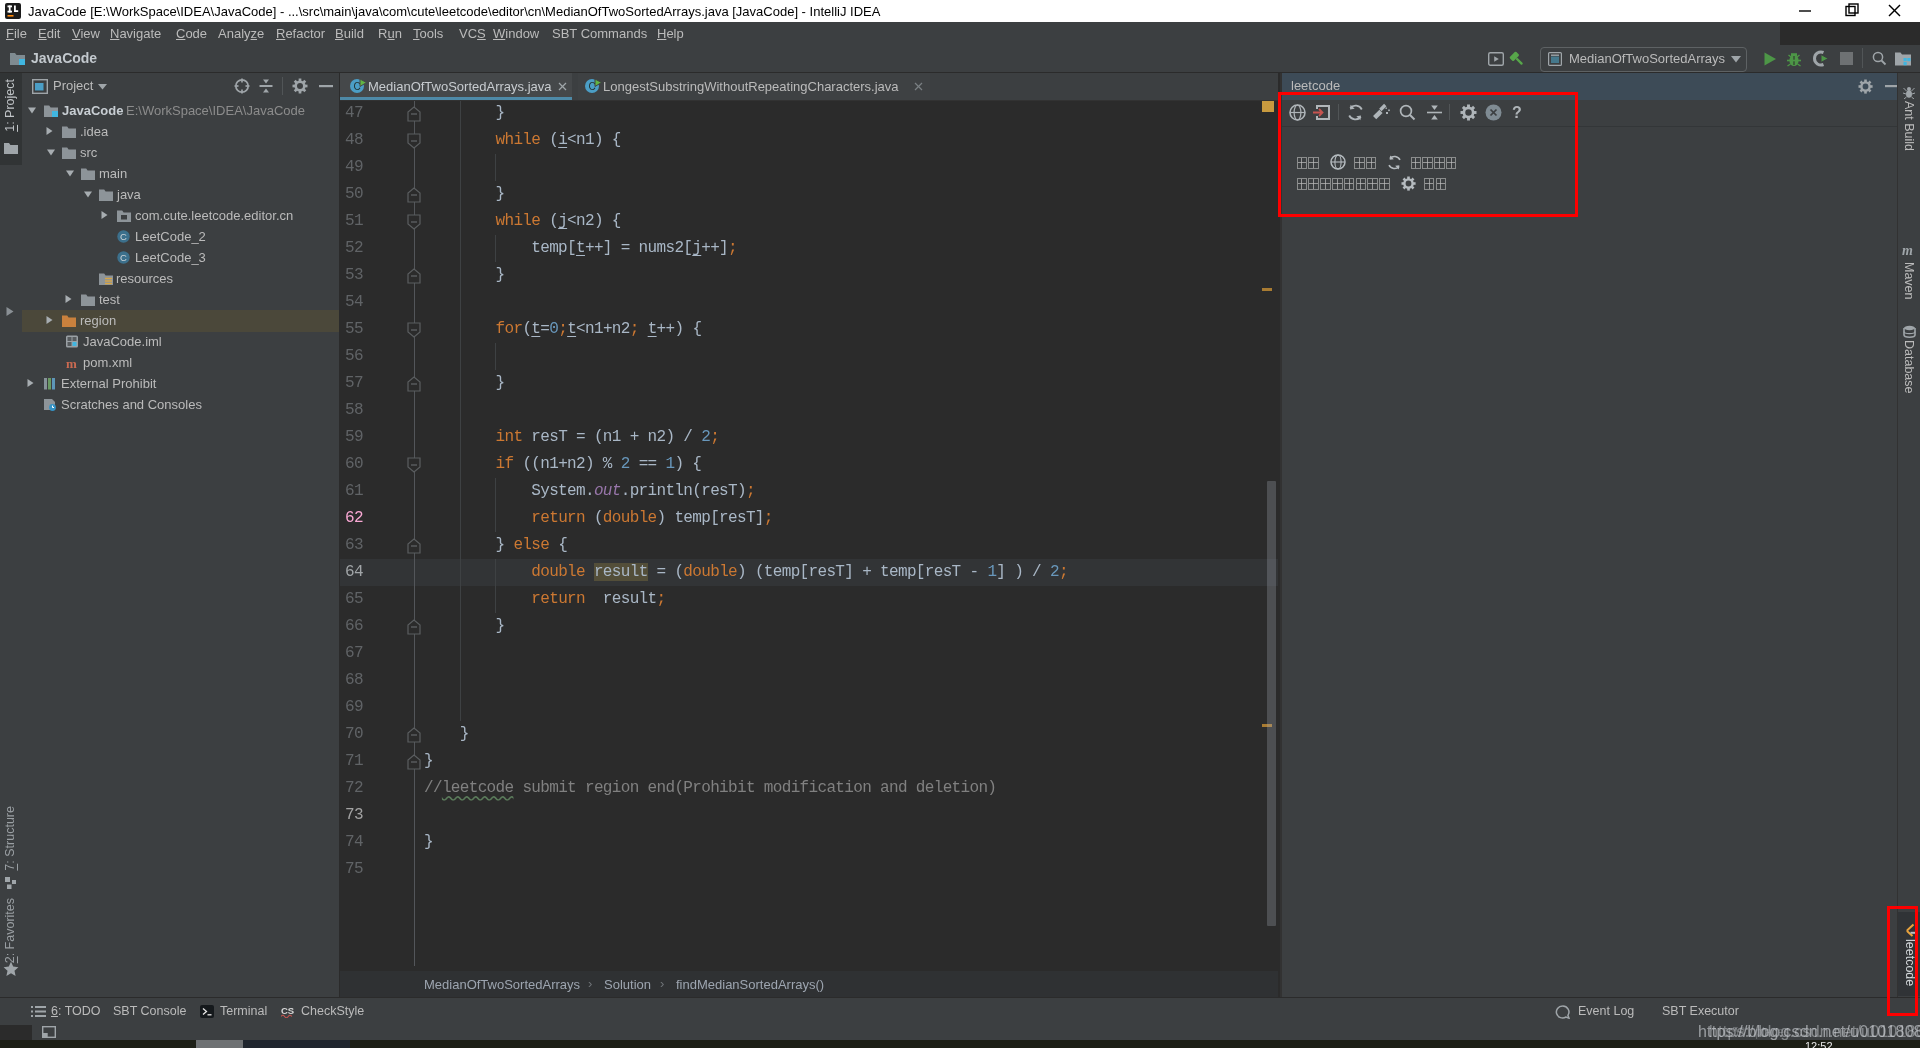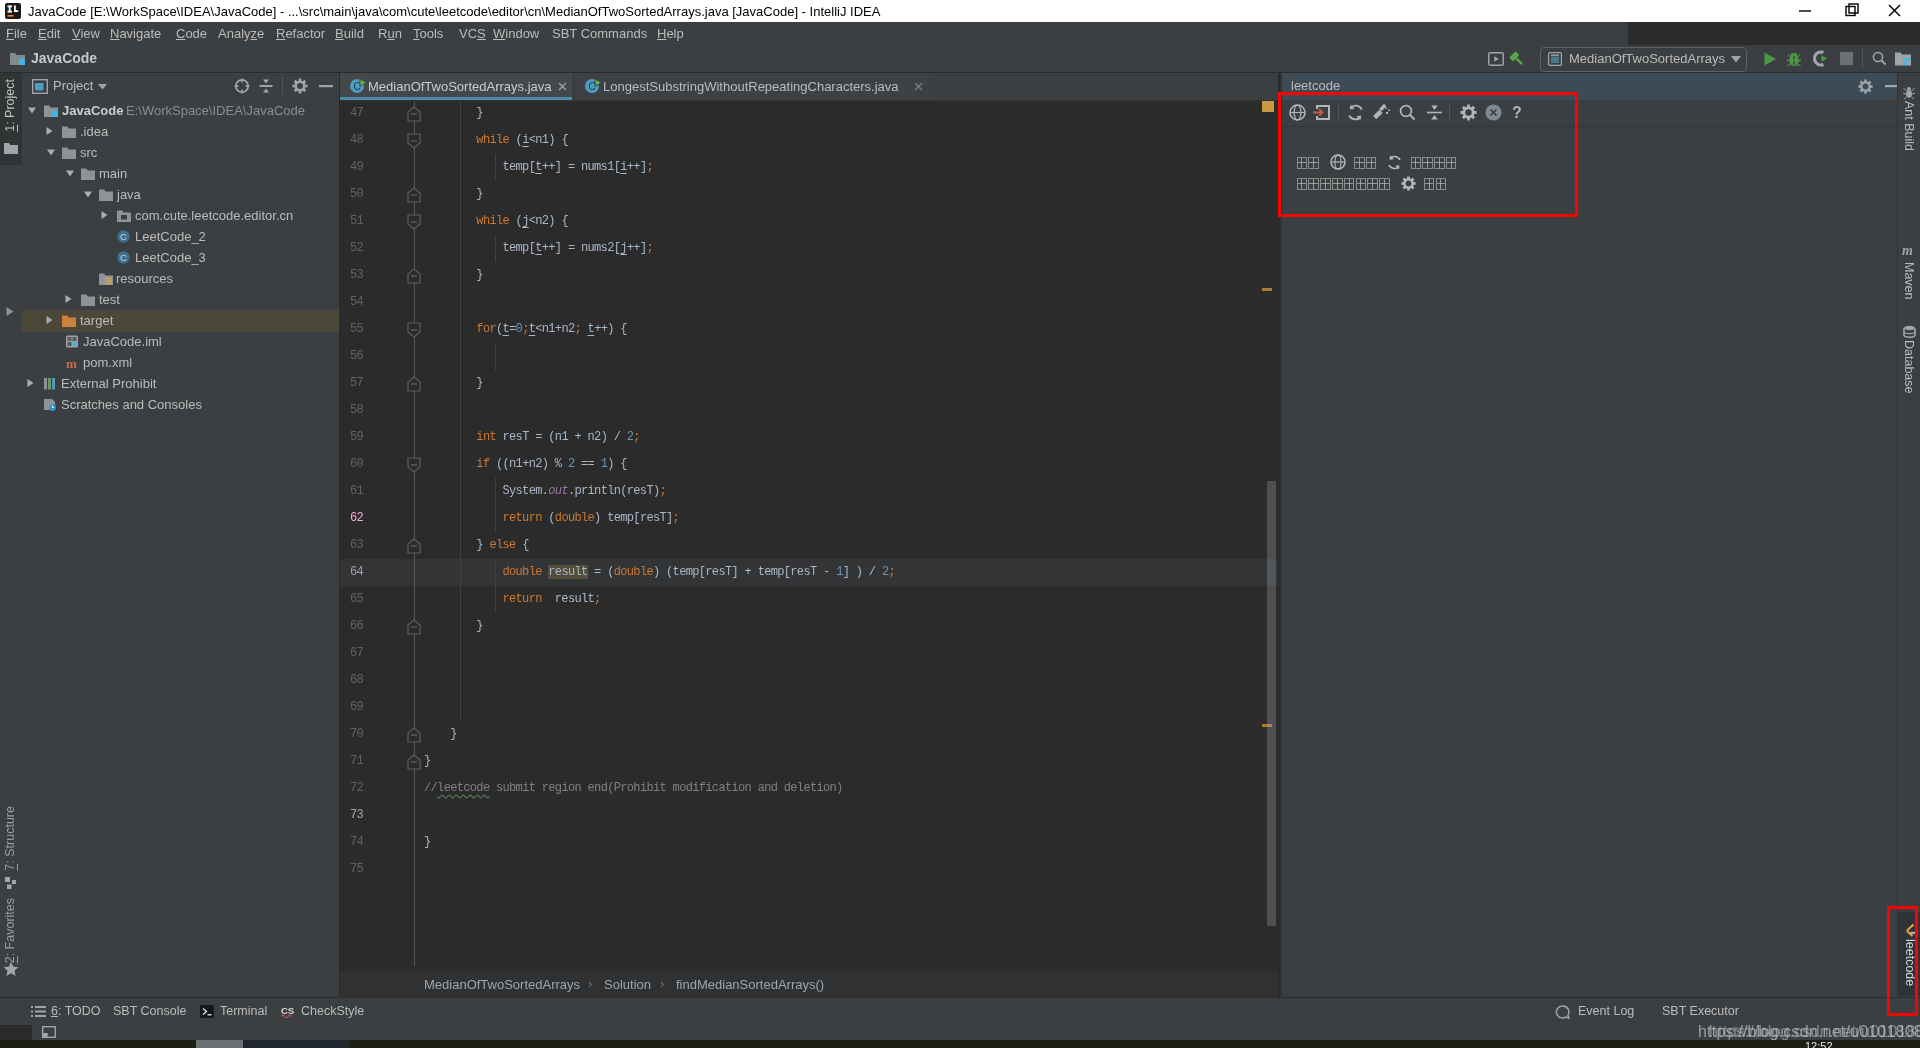--- a/index.html
+++ b/index.html
@@ -1,32 +1,32 @@
 <!DOCTYPE html>
 <html><head><meta charset="utf-8">
 <style>
 html,body{margin:0;padding:0;width:1920px;height:1048px;overflow:hidden;background:#2b2b2b;}
 body{font-family:"Liberation Sans",sans-serif;position:relative;}
 .abs{position:absolute;}
 
 #titlebar{position:absolute;left:0;top:0;width:1920px;height:22px;background:#ffffff;color:#000;font-size:13px;}
 #titlebar .ttl{position:absolute;left:28px;top:3.5px;white-space:pre;}
-#menubar{position:absolute;left:0;top:22px;width:1628px;height:23px;background:#3c3f41;color:#bbbbbb;font-size:13px;}
+#menubar{position:absolute;left:0;top:22px;width:1780px;height:23px;background:#3c3f41;color:#bbbbbb;font-size:13px;}
 #menubar span{position:absolute;top:4px;}
 #toolbar{position:absolute;left:0;top:45px;width:1920px;height:27px;background:#3c3f41;border-bottom:1px solid #2b2b2b;}
 
 #lstripe{position:absolute;left:0;top:73px;width:22px;height:924px;background:#3c3f41;border-right:1px solid #323232;}
 #project{position:absolute;left:22px;top:73px;width:317px;height:924px;background:#3c3f41;color:#bbbbbb;font-size:13px;}
 #editor{position:absolute;left:340px;top:73px;width:938px;height:924px;background:#2b2b2b;}
 #leetpanel{position:absolute;left:1280px;top:73px;width:617px;height:924px;background:#3c3f41;border-left:2px solid #323232;}
 #rstripe{position:absolute;left:1897px;top:73px;width:23px;height:924px;background:#3c3f41;border-left:1px solid #323232;}
 
 #tabs{position:absolute;left:0;top:0;width:938px;height:27px;background:#3c3f41;border-bottom:1px solid #323232;}
 .tab{position:absolute;top:0;height:24px;padding-top:3px;font-size:13px;color:#bbbbbb;}
-#code{position:absolute;left:0;top:27px;width:938px;height:871px;font-family:"Liberation Mono",monospace;font-size:12px;letter-spacing:-0.66px;line-height:27px;white-space:pre;color:#a9b7c6;}
+#code{position:absolute;left:0;top:27px;width:938px;height:871px;font-family:"Liberation Mono",monospace;font-size:16px;letter-spacing:-0.66px;line-height:27px;white-space:pre;color:#a9b7c6;}
 .ln{position:absolute;left:5px;width:18px;text-align:right;color:#606366;}
 .cl{position:absolute;left:84px;}
 .k{color:#cc7832;}
 .n{color:#6897bb;}
 .cm{color:#808080;}
 .out{color:#9876aa;font-style:italic;}
 .uv{text-decoration:underline;text-underline-offset:3px;}
 .hl{background:#534e39;}
 .sq{text-decoration:underline wavy #5a7b5a;text-underline-offset:3px;}
 #curline{position:absolute;left:0;top:486px;width:938px;height:27px;background:#323436;}
@@ -279,21 +279,21 @@
   <svg class="abs" style="left:59px;top:220px" width="14" height="13">
         <path d="M0 1.5 h5.2 l1.4 2 H14 v9.5 H0 z" fill="#8d9499"></path>
       </svg>
   <span class="abs" style="left:77px;top:219px;">test</span>
   <svg class="abs" style="left:24px;top:242px" width="7" height="10">
         <path d="M0.5 1 v8 l6 -4 z" fill="#a7adb1"></path>
       </svg>
   <svg class="abs" style="left:40px;top:241px" width="14" height="13">
         <path d="M0 1.5 h5.2 l1.4 2 H14 v9.5 H0 z" fill="#c9813d"></path>
       </svg>
-  <span class="abs" style="left:58px;top:240px;">target</span>
+  <span class="abs" style="left:58px;top:240px;">region</span>
   <svg class="abs" style="left:43px;top:262px" width="14" height="13">
         <rect x="1" y="0.5" width="12" height="12" rx="1.5" fill="#9aa0a4"></rect>
         <rect x="2.5" y="2" width="4" height="4" fill="#575b5e"></rect>
         <rect x="7.5" y="2" width="4" height="4" fill="#575b5e"></rect>
         <rect x="2.5" y="7" width="4" height="4" fill="#575b5e"></rect>
         <rect x="7.5" y="7" width="4" height="4" fill="#40b6e0"></rect>
       </svg>
   <span class="abs" style="left:61px;top:261px;">JavaCode.iml</span>
   <svg class="abs" style="left:43px;top:283px" width="14" height="13">
         <text x="1" y="11.5" font-size="13" font-weight="bold" fill="#ca6a51" font-family="Liberation Serif">m</text>
@@ -375,21 +375,20 @@
       </svg>
   <svg class="abs" style="left:66.5px;top:653.5px" width="14" height="16">
         <path d="M1 15 H13 V6 L7 1 L1 6 Z" fill="#2b2b2b" stroke="#5b5e60" stroke-width="1.2"></path>
         <line x1="4" y1="8" x2="10" y2="8" stroke="#5b5e60" stroke-width="1.4"></line>
       </svg>
   <div class="ln" style="top:0px;color:#606366">47</div>
   <div class="cl" style="top:0px">        }</div>
   <div class="ln" style="top:27px;color:#606366">48</div>
   <div class="cl" style="top:27px">        <span class="k">while</span> (<span class="uv">i</span>&lt;n1) {</div>
   <div class="ln" style="top:54px;color:#606366">49</div>
-  <div class="cl" style="top:54px">            temp[<span class="uv">t</span>++] = nums1[<span class="uv">i</span>++]<span class="k">;</span></div>
   <div class="ln" style="top:81px;color:#606366">50</div>
   <div class="cl" style="top:81px">        }</div>
   <div class="ln" style="top:108px;color:#606366">51</div>
   <div class="cl" style="top:108px">        <span class="k">while</span> (<span class="uv">j</span>&lt;n2) {</div>
   <div class="ln" style="top:135px;color:#606366">52</div>
   <div class="cl" style="top:135px">            temp[<span class="uv">t</span>++] = nums2[<span class="uv">j</span>++]<span class="k">;</span></div>
   <div class="ln" style="top:162px;color:#606366">53</div>
   <div class="cl" style="top:162px">        }</div>
   <div class="ln" style="top:189px;color:#606366">54</div>
   <div class="ln" style="top:216px;color:#606366">55</div>

